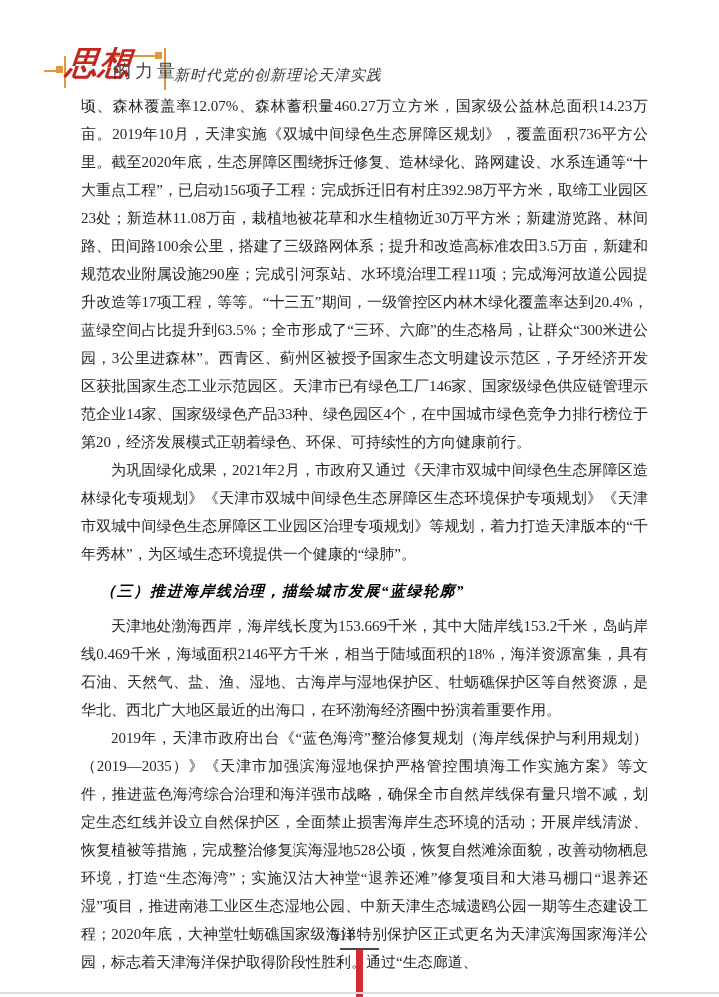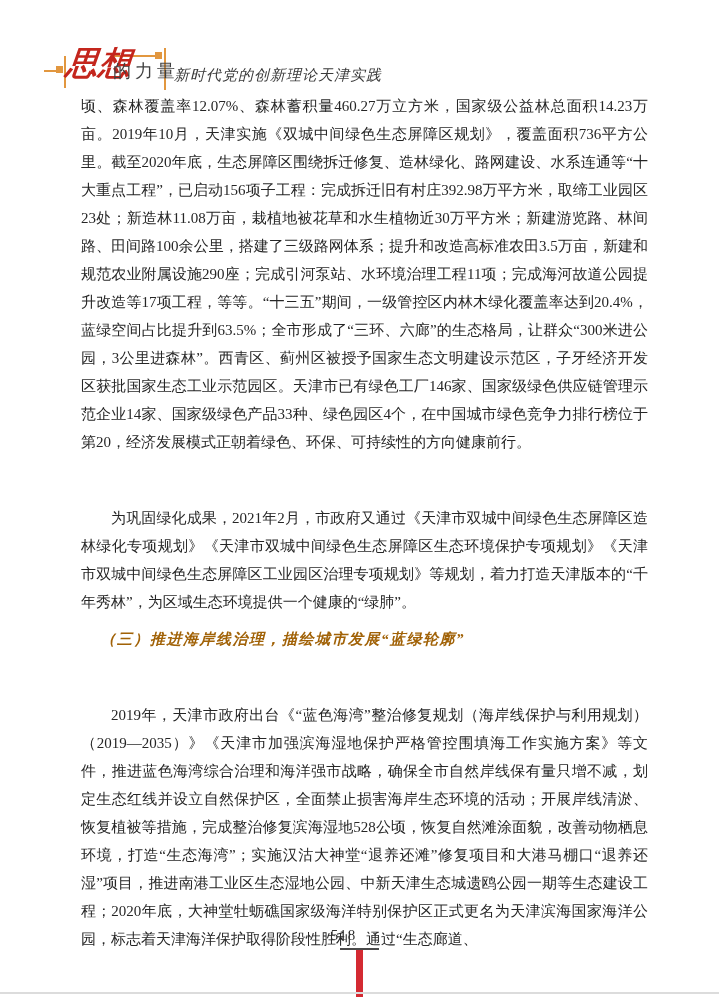--- a/index.html
+++ b/index.html
@@ -48,29 +48,29 @@
   .text-block {
     position: absolute;
     left: 81px; top: 92px; width: 567px;
     font-size: 15px;
     line-height: 28px;
     color: #262626;
     text-align: justify;
     text-justify: inter-ideograph;
   }
   .para { margin: 0; }
-  .para.indent { text-indent: 2em; margin-top: 48px; }
+  .para.indent { text-indent: 2em; }
   .section-heading {
     margin: 9px 0 7px 0;
     font-size: 15px;
     font-weight: bold;
     font-style: italic;
     letter-spacing: 1.5px;
     text-indent: 1.3em;
-    color: #a16207;
+    color: #000000;
   }
 
   
   .page-number {
     position: absolute; left: 324px; top: 927px; width: 39px;
     text-align: center;
     font-family: Liberation Serif, serif;
     font-size: 15px; color: #333333;
     letter-spacing: 1px;
   }
@@ -102,20 +102,21 @@
 
     <div class="logo-main">思想</div>
     <div class="logo-sub">的力量</div>
     <div class="subtitle">新时代党的创新理论天津实践</div>
   </header>
 
   <main class="text-block">
     <p class="para">顷、森林覆盖率12.07%、森林蓄积量460.27万立方米，国家级公益林总面积14.23万亩。2019年10月，天津实施《双城中间绿色生态屏障区规划》，覆盖面积736平方公里。截至2020年底，生态屏障区围绕拆迁修复、造林绿化、路网建设、水系连通等“十大重点工程”，已启动156项子工程：完成拆迁旧有村庄392.98万平方米，取缔工业园区23处；新造林11.08万亩，栽植地被花草和水生植物近30万平方米；新建游览路、林间路、田间路100余公里，搭建了三级路网体系；提升和改造高标准农田3.5万亩，新建和规范农业附属设施290座；完成引河泵站、水环境治理工程11项；完成海河故道公园提升改造等17项工程，等等。“十三五”期间，一级管控区内林木绿化覆盖率达到20.4%，蓝绿空间占比提升到63.5%；全市形成了“三环、六廊”的生态格局，让群众“300米进公园，3公里进森林”。西青区、蓟州区被授予国家生态文明建设示范区，子牙经济开发区获批国家生态工业示范园区。天津市已有绿色工厂146家、国家级绿色供应链管理示范企业14家、国家级绿色产品33种、绿色园区4个，在中国城市绿色竞争力排行榜位于第20，经济发展模式正朝着绿色、环保、可持续性的方向健康前行。</p>
     <p class="para indent">为巩固绿化成果，2021年2月，市政府又通过《天津市双城中间绿色生态屏障区造林绿化专项规划》《天津市双城中间绿色生态屏障区生态环境保护专项规划》《天津市双城中间绿色生态屏障区工业园区治理专项规划》等规划，着力打造天津版本的“千年秀林”，为区域生态环境提供一个健康的“绿肺”。</p>
     <h3 class="section-heading">（三）推进海岸线治理，描绘城市发展“蓝绿轮廓”</h3>
+    <p class="para indent">天津地处渤海西岸，海岸线长度为153.669千米，其中大陆岸线153.2千米，岛屿岸线0.469千米，海域面积2146平方千米，相当于陆域面积的18%，海洋资源富集，具有石油、天然气、盐、渔、湿地、古海岸与湿地保护区、牡蛎礁保护区等自然资源，是华北、西北广大地区最近的出海口，在环渤海经济圈中扮演着重要作用。</p>
     <p class="para indent">2019年，天津市政府出台《“蓝色海湾”整治修复规划（海岸线保护与利用规划）（2019—2035）》《天津市加强滨海湿地保护严格管控围填海工作实施方案》等文件，推进蓝色海湾综合治理和海洋强市战略，确保全市自然岸线保有量只增不减，划定生态红线并设立自然保护区，全面禁止损害海岸生态环境的活动；开展岸线清淤、恢复植被等措施，完成整治修复滨海湿地528公顷，恢复自然滩涂面貌，改善动物栖息环境，打造“生态海湾”；实施汉沽大神堂“退养还滩”修复项目和大港马棚口“退养还湿”项目，推进南港工业区生态湿地公园、中新天津生态城遗鸥公园一期等生态建设工程；2020年底，大神堂牡蛎礁国家级海洋特别保护区正式更名为天津滨海国家海洋公园，标志着天津海洋保护取得阶段性胜利。通过“生态廊道、</p>
   </main>
 
   <footer>
     <div class="page-number">518</div>
     <div class="page-number-underline"></div>
     <div class="footer-red-bar"></div>
     <div class="page-bottom-edge"></div>
   </footer>
 

